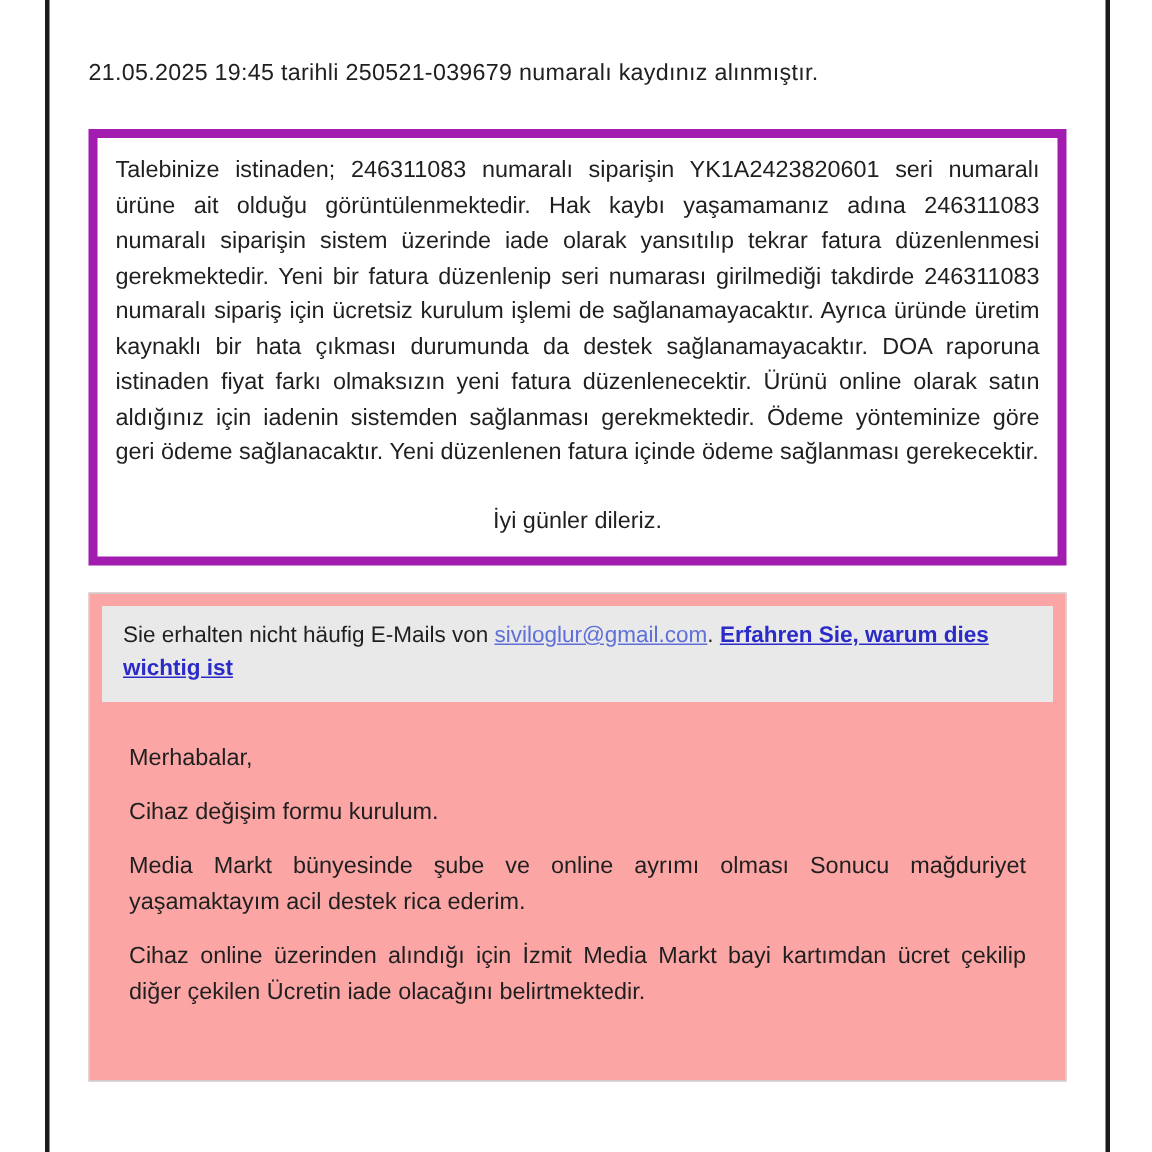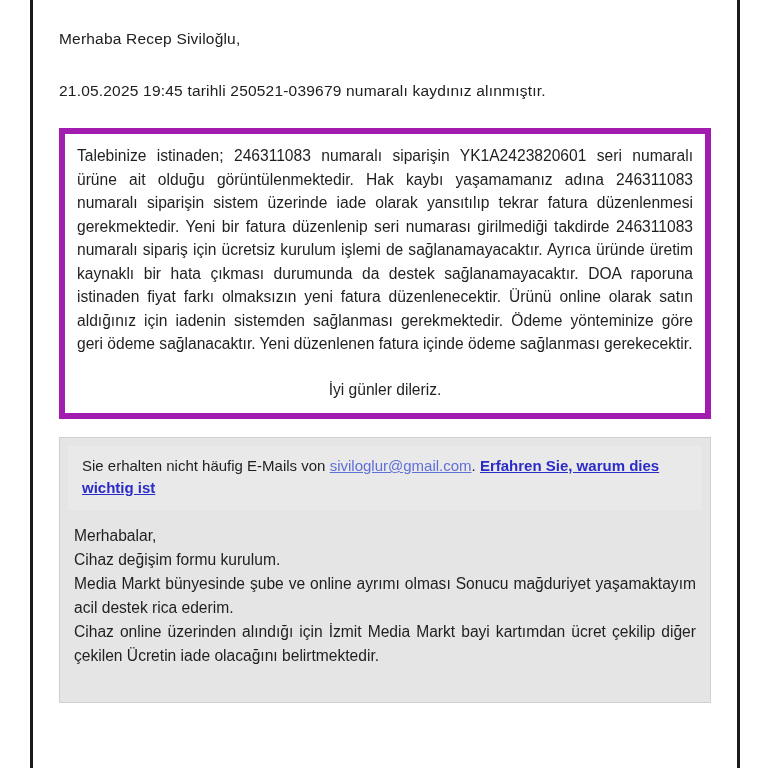--- a/index.html
+++ b/index.html
@@ -77,21 +77,21 @@
   }
   .msg-box p.closing {
     margin-top: 22px;
     text-align: center;
   }
 
   
   .quote-box {
     margin-top: 18px;
     border: 1px solid #cfcfcf;
-    background: #e5e5e5;
+    background: #fca5a5;
     box-sizing: border-box;
     padding: 8px 8px 34px 8px;
   }
   .notice {
     background: #e9e9e9;
     padding: 9px 14px 11px 14px;
     font-size: 15px;
     line-height: 22px;
     color: #1f1f1f;
   }
@@ -103,21 +103,21 @@
     color: #5f6fd8;
   }
   .notice a.learn {
     color: #2b2bc8;
     font-weight: 600;
   }
   .quote-body {
     padding: 14px 6px 0 6px;
   }
   .quote-body p {
-    margin: 0;
+    margin: 12px;
     font-size: 15.6px;
     line-height: 24px;
     color: #1f1f1f;
   }
   .quote-body p.justify {
     text-align: justify;
   }
 
   .thanks {
     margin: 14px 0 0 0;
@@ -129,21 +129,20 @@
 <body>
 
 <div id="email-frame">
 
   <div id="banner-title">
     
   </div>
 
   <div class="inner">
 
-    <p class="greeting">Merhaba Recep Siviloğlu,</p>
 
     <p class="record-line">21.05.2025 19:45 tarihli 250521-039679 numaralı kaydınız alınmıştır.</p>
 
     <div class="msg-box">
       <p>Talebinize istinaden; 246311083 numaralı siparişin YK1A2423820601 seri numaralı ürüne ait olduğu görüntülenmektedir. Hak kaybı yaşamamanız adına 246311083 numaralı siparişin sistem üzerinde iade olarak yansıtılıp tekrar fatura düzenlenmesi gerekmektedir. Yeni bir fatura düzenlenip seri numarası girilmediği takdirde 246311083 numaralı sipariş için ücretsiz kurulum işlemi de sağlanamayacaktır. Ayrıca üründe üretim kaynaklı bir hata çıkması durumunda da destek sağlanamayacaktır. DOA raporuna istinaden fiyat farkı olmaksızın yeni fatura düzenlenecektir. Ürünü online olarak satın aldığınız için iadenin sistemden sağlanması gerekmektedir. Ödeme yönteminize göre geri ödeme sağlanacaktır. Yeni düzenlenen fatura içinde ödeme sağlanması gerekecektir.</p>
       <p class="closing">İyi günler dileriz.</p>
     </div>
 
     <div class="quote-box">
 

